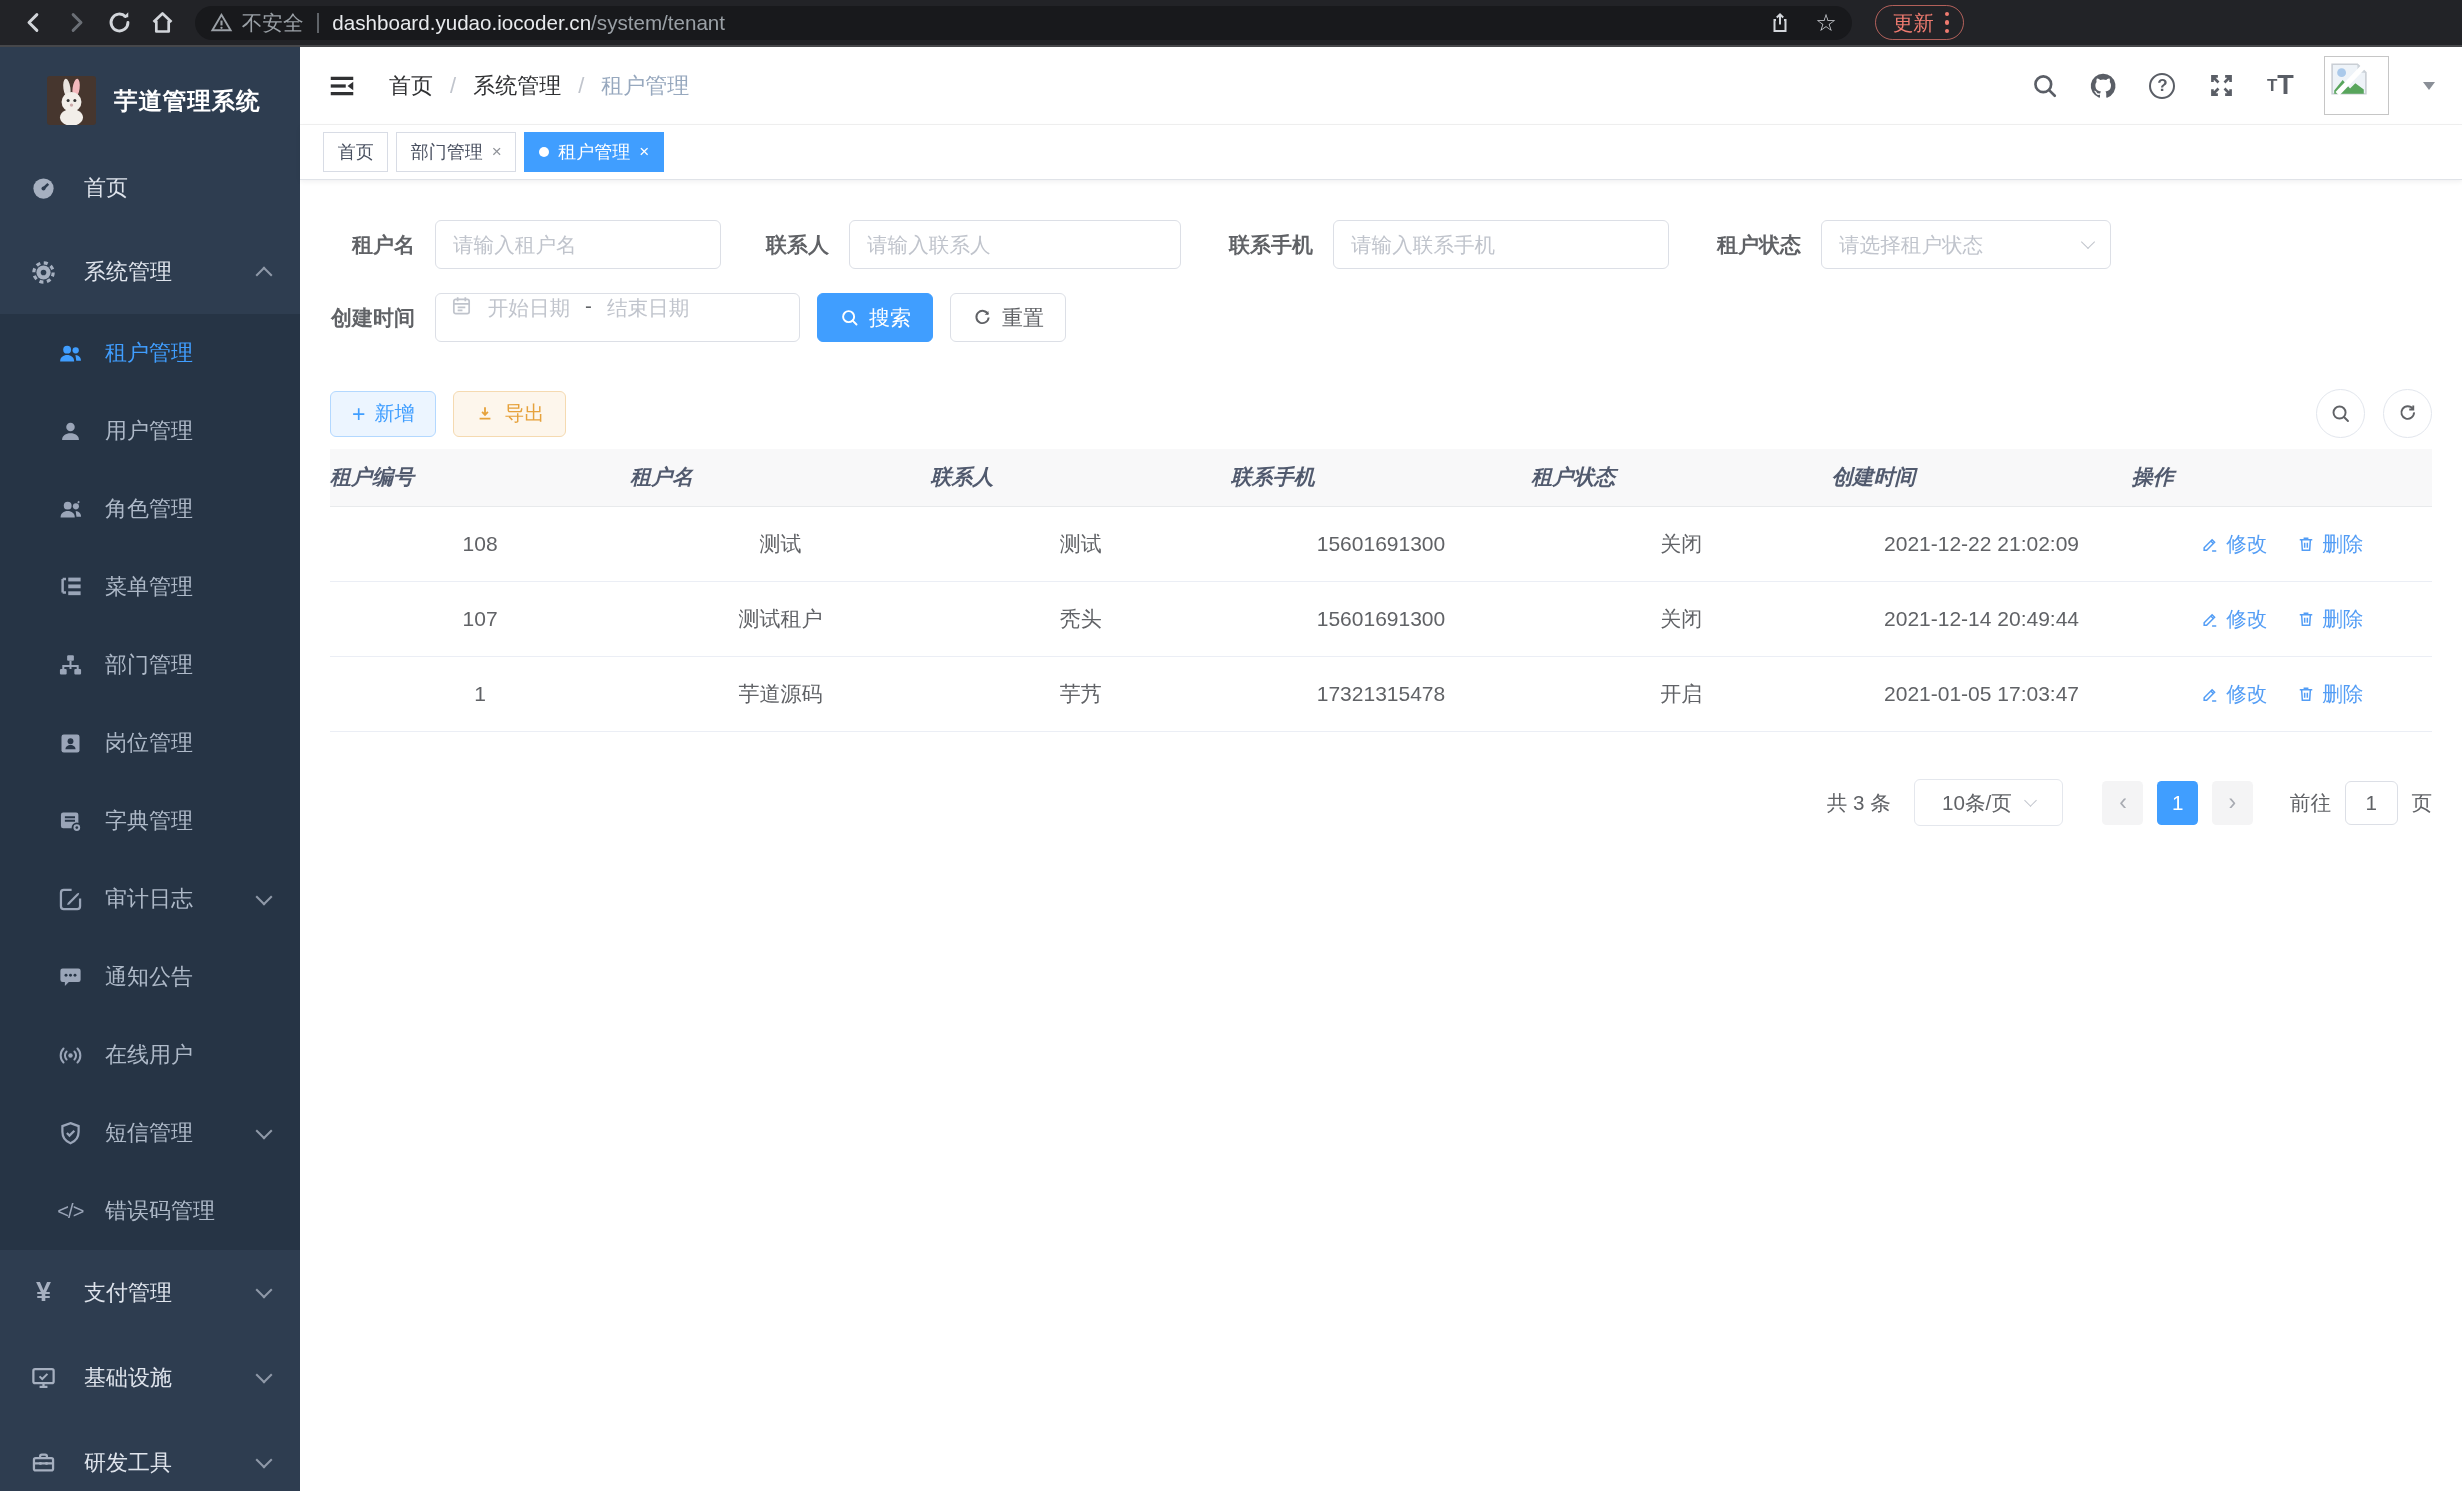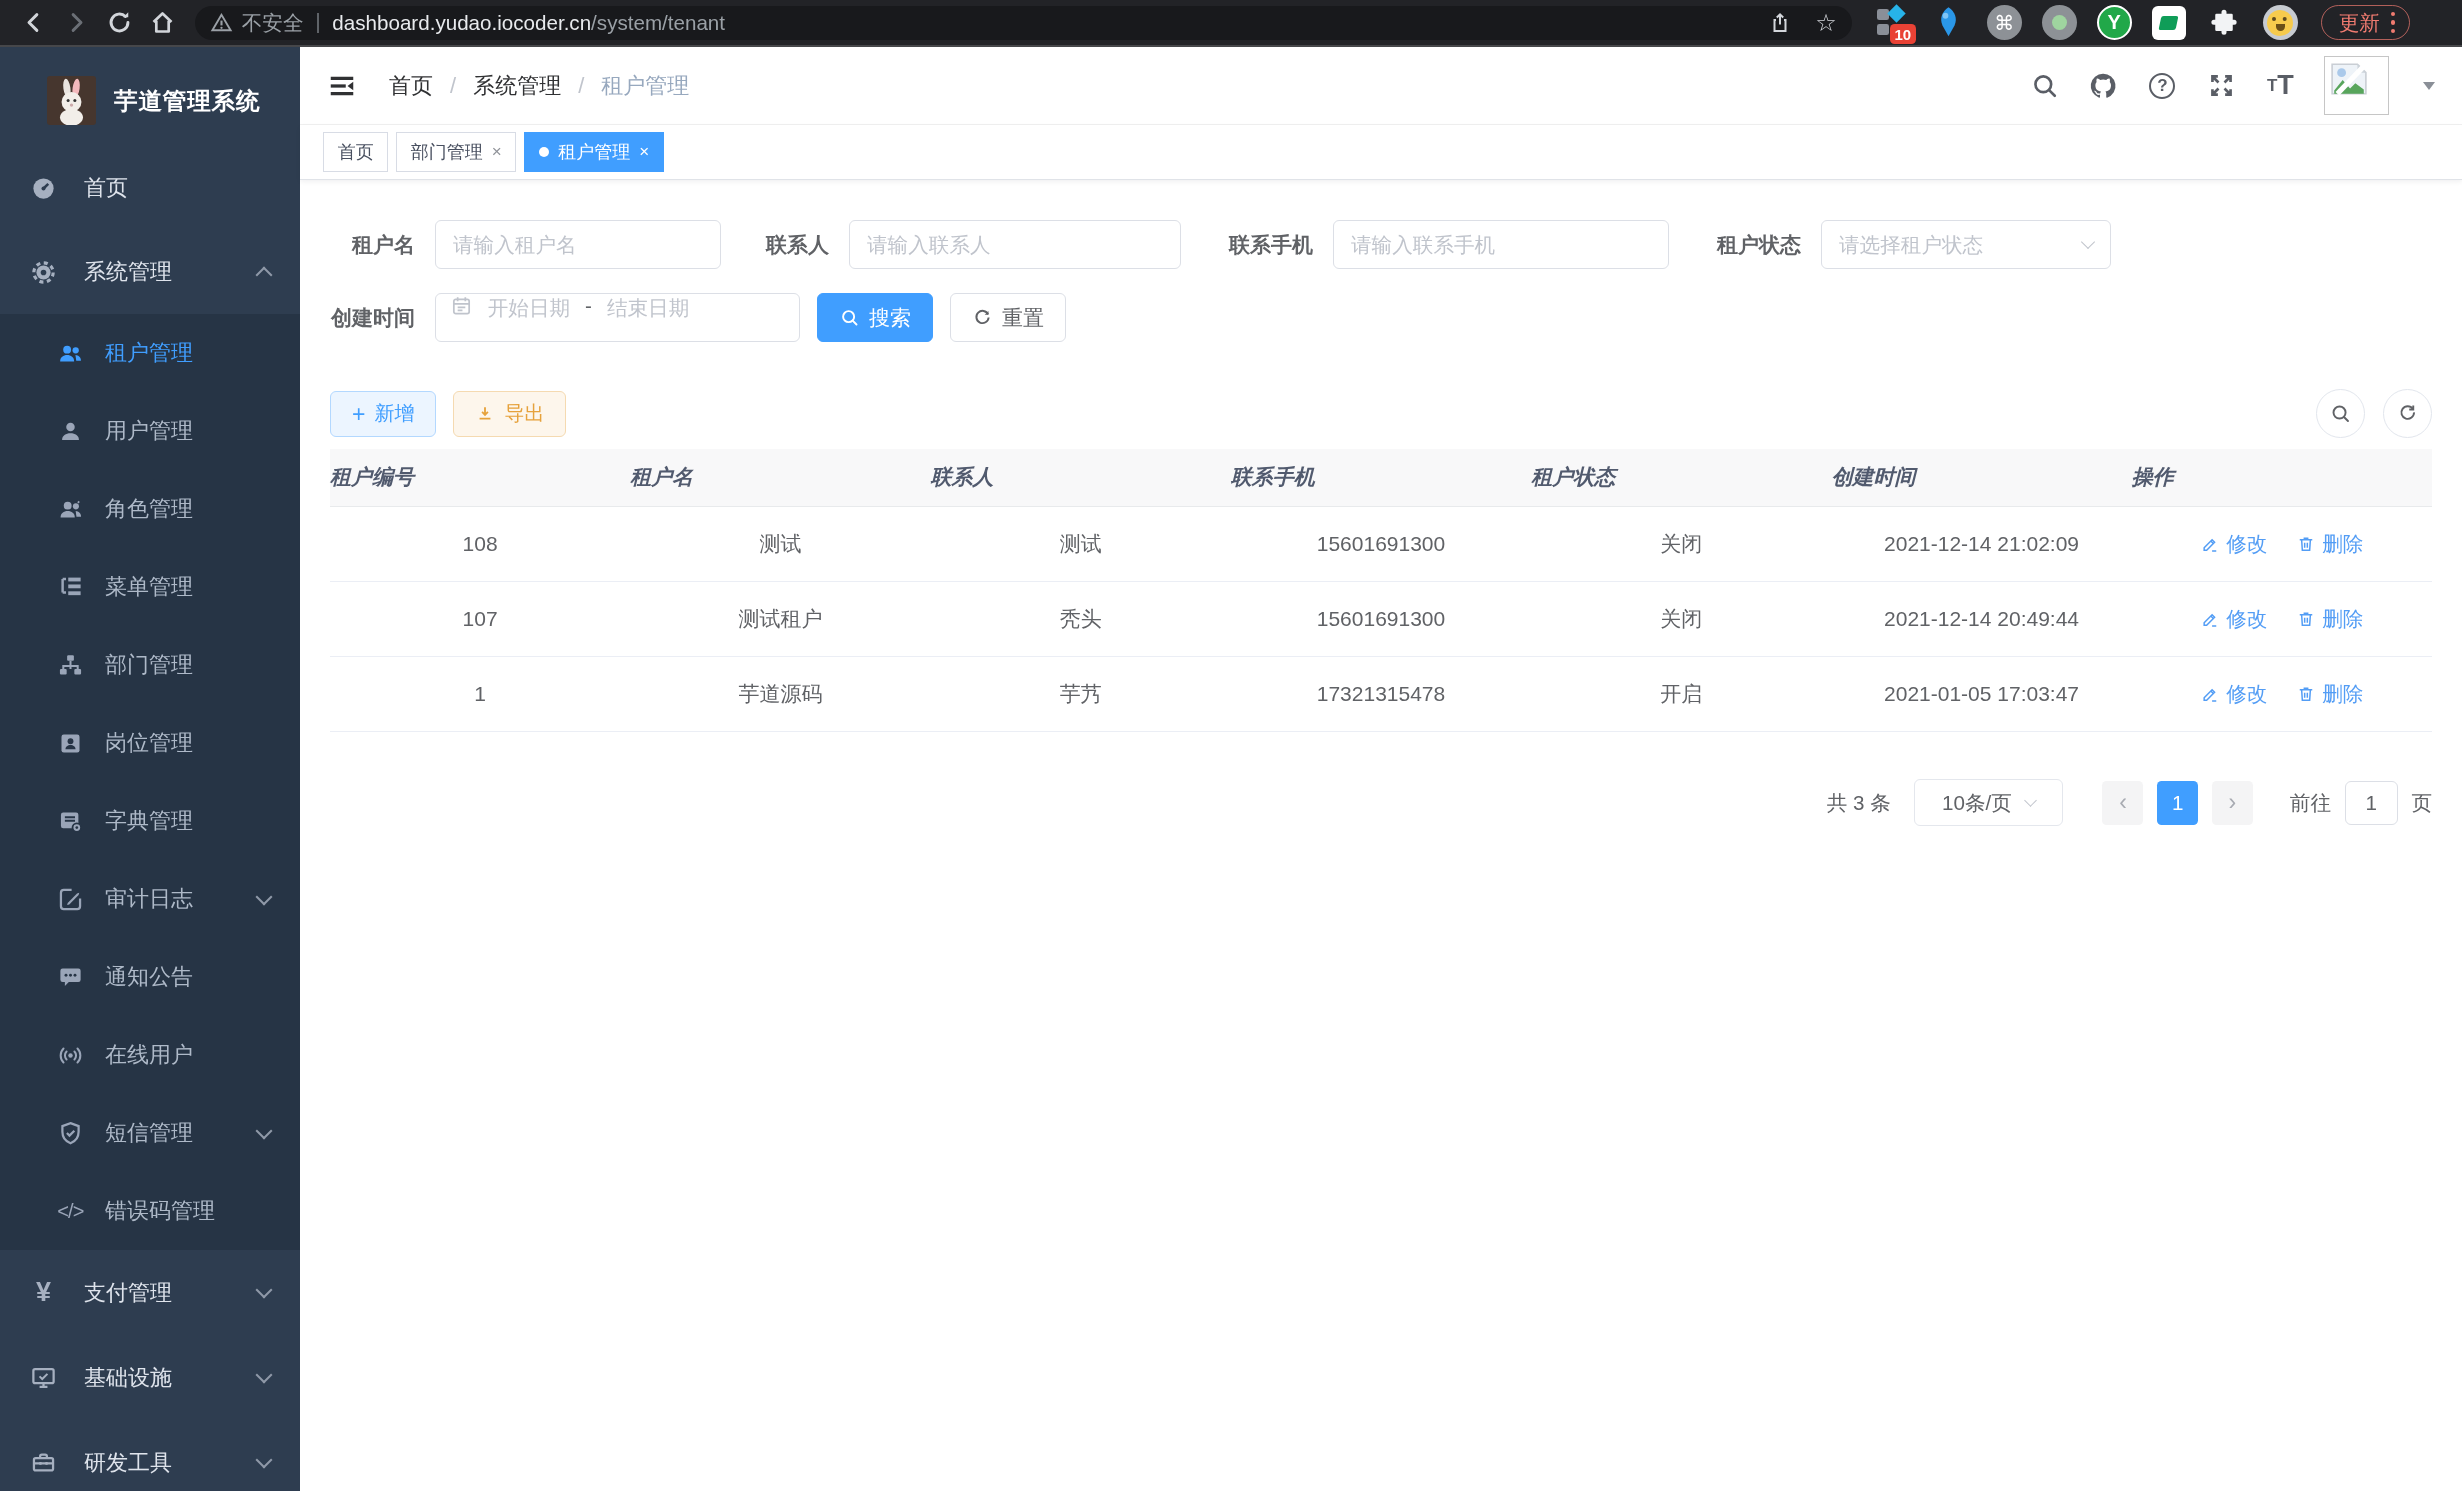--- a/index.html
+++ b/index.html
@@ -176,50 +176,20 @@
     <span class="omni-spacer"></span>
     <span class="nav-ic" style="color:#d2d5da">
       <svg class="ic" width="24" height="24" viewBox="0 0 24 24">
           <path d="M8 9H6.5v11h11V9H16" fill="none" stroke="currentColor" stroke-width="2"></path>
           <path d="M12 3.5v10M8.8 6.5L12 3.3l3.2 3.2" fill="none" stroke="currentColor" stroke-width="2"></path>
         </svg>
     </span>
     <span class="star-glyph" style="margin-left:20px">☆</span>
   </div>
 
-  <div class="ext-row">
-    <div class="ext">
-      <i class="tile" style="left:4.6px; top:4.6px;"></i>
-      <i class="tile" style="left:4.6px; top:20px;"></i>
-      <i class="diamond"></i>
-      <span class="badge">10</span>
-    </div>
-    <div class="ext">
-      <svg class="ic" width="29" height="34" viewBox="0 0 24 28">
-          <path d="M12 1C6.5 5 4.5 10 7 16l5 9 5-9c2.5-6 .5-11-5-15z" fill="#2a97e8"></path>
-          <circle cx="9.5" cy="8" r="2.4" fill="#7fc4f5"></circle>
-        </svg>
-    </div>
-    <div class="circle-ext">⌘</div>
-    <div class="rec-ext">
-        <i></i>
-      </div>
-    <div class="yext">Y</div>
-    <div class="doc-ext">
-        <i></i>
-      </div>
-    <div class="ext">
-      <svg class="ic" width="30" height="30" viewBox="0 0 24 24">
-          <path d="M10 3.4a2 2 0 0 1 4 0v1.1h4a1 1 0 0 1 1 1v3.9h1.1a2 2 0 0 1 0 4H19v3.9a1 1 0 0 1-1 1h-4v1.1a2 2 0 0 1-4 0v-1.1H6a1 1 0 0 1-1-1v-3.9H3.9a2 2 0 0 1 0-4H5V5.5a1 1 0 0 1 1-1h4z" fill="#f2f3f5"></path>
-        </svg>
-    </div>
-    <div class="emoji-ext">
-        <div class="face"></div>
-      </div>
-  </div>
 
   <div class="update-pill">
     <span>更新</span>
     <span class="vdots">
         <i></i>
         <i></i>
         <i></i>
       </span>
   </div>
 </div>
@@ -580,21 +550,21 @@
             <th>操作</th>
           </tr>
         </thead>
         <tbody>
           <tr>
             <td>108</td>
             <td>测试</td>
             <td>测试</td>
             <td>15601691300</td>
             <td>关闭</td>
-            <td>2021-12-14 21:02:09</td>
+            <td>2021-12-22 21:02:09</td>
             <td>
               <span class="op-link">
                 <svg class="ic" width="20" height="20" viewBox="0 0 24 24" fill="none" stroke="currentColor" stroke-width="1.8">
                     <path d="M5 16.5l9.5-9.5 3 3L8 19.5H5z"></path>
                     <path d="M13 8.5l3 3M14.5 20.5h5"></path>
                   </svg>
                 <span>修改</span>
               </span>
               <span class="op-link">
                 <svg class="ic" width="20" height="20" viewBox="0 0 24 24" fill="none" stroke="currentColor" stroke-width="1.8">

